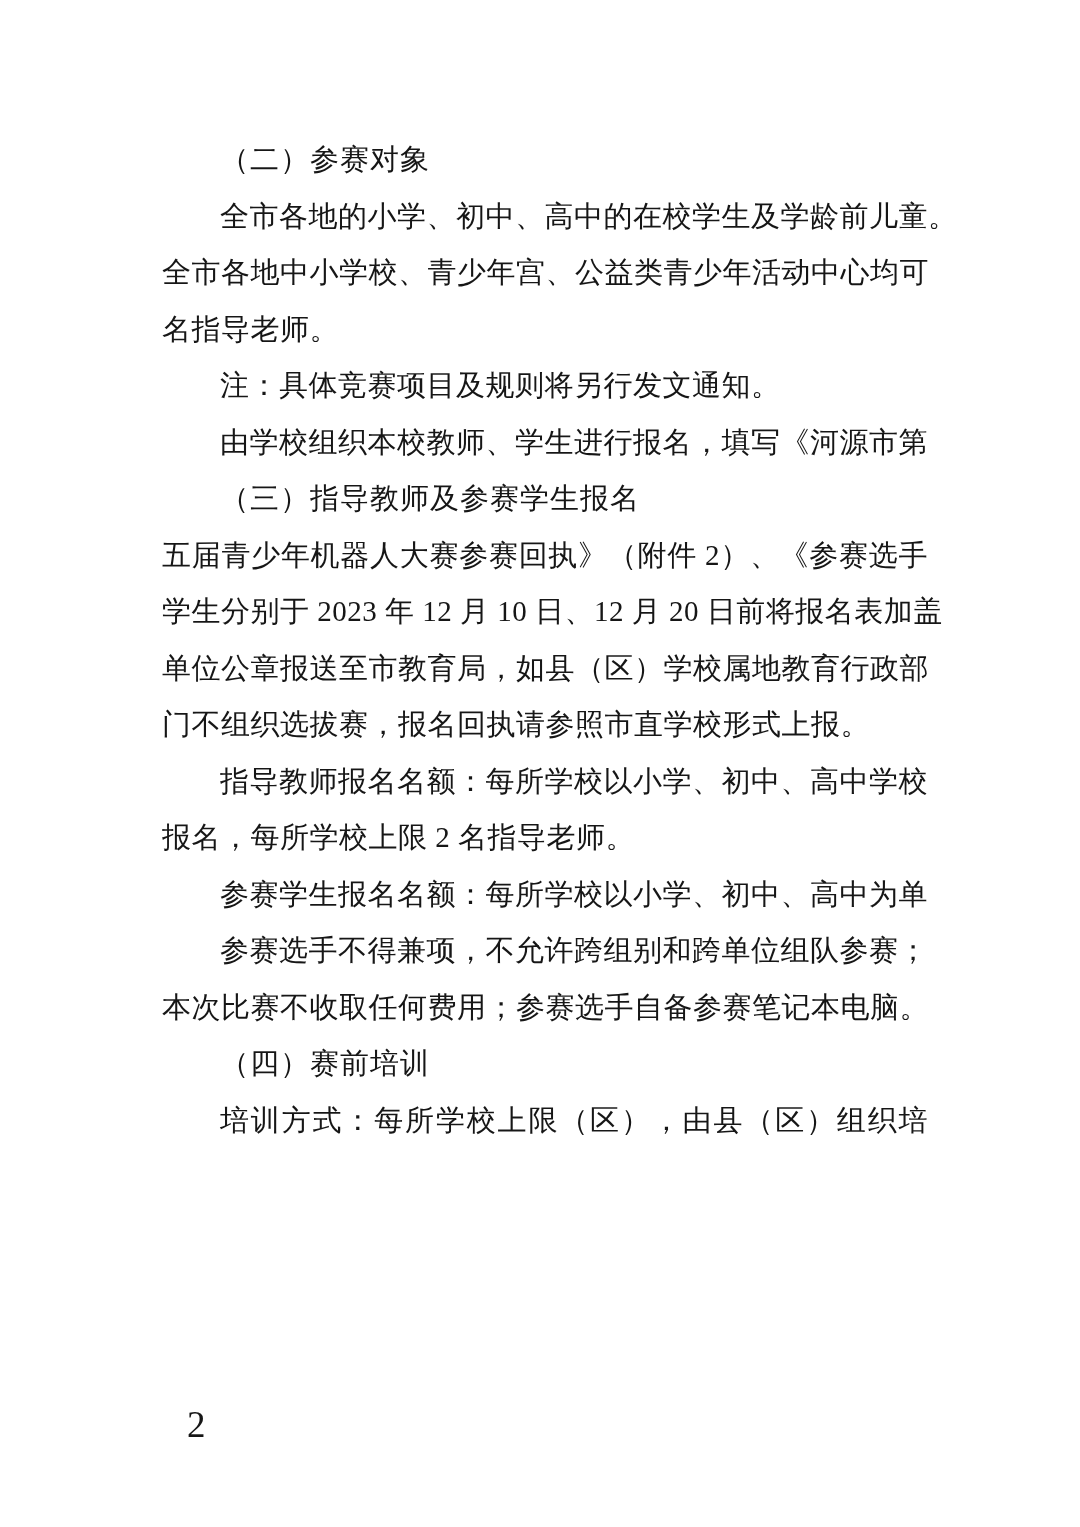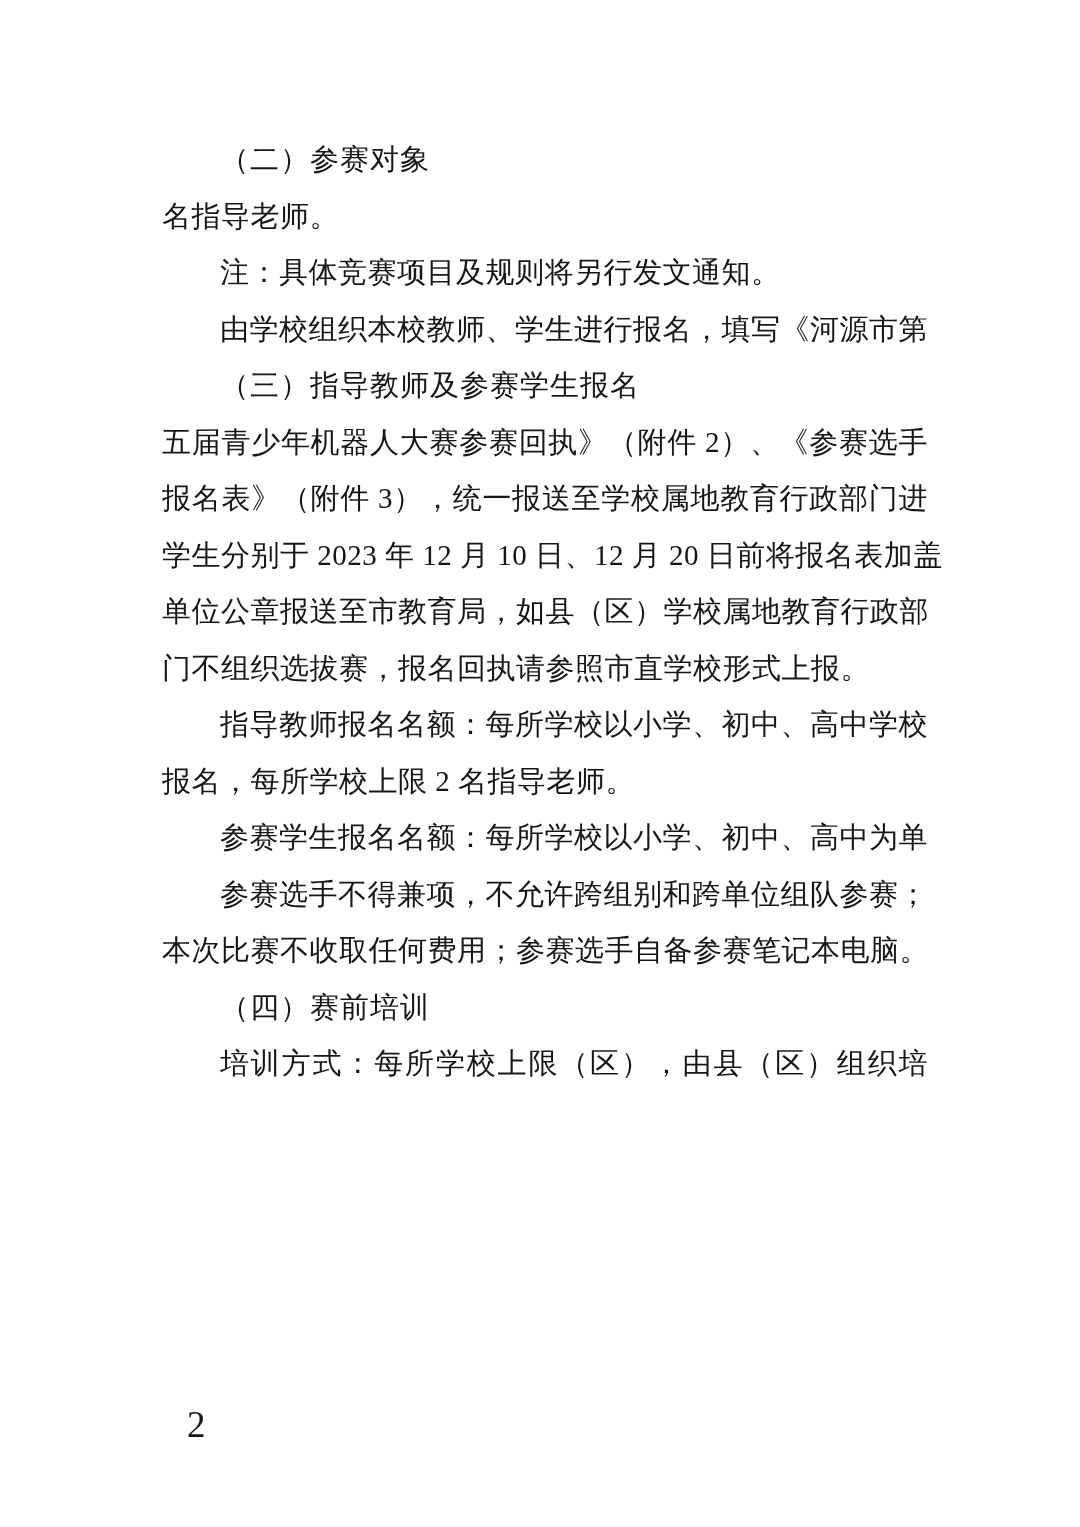--- a/index.html
+++ b/index.html
@@ -49,26 +49,27 @@
     line-height: 44px;
     color: #161616;
   }
 </style>
 </head>
 <body>
 
 <div class="page">
   <div class="content">
       <div class="line indent heading">（二）参赛对象</div>
+      <div class="line indent fill">全市各地的小学、初中、高中的在校学生及学龄前儿童。</div>
+      <div class="line fill">全市各地中小学校、青少年宫、公益类青少年活动中心均可</div>
       <div class="line">名指导老师。</div>
       <div class="line indent">注：具体竞赛项目及规则将另行发文通知。</div>
       <div class="line indent fill">由学校组织本校教师、学生进行报名，填写《河源市第</div>
       <div class="line indent heading">（三）指导教师及参赛学生报名</div>
       <div class="line fill">五届青少年机器人大赛参赛回执》（附件 2）、《参赛选手</div>
-      <div class="line fill">报名表》（附件 3），统一报送至学校属地教育行政部门进</div>
       <div class="line fill">学生分别于 2023 年 12 月 10 日、12 月 20 日前将报名表加盖</div>
       <div class="line fill">单位公章报送至市教育局，如县（区）学校属地教育行政部</div>
       <div class="line">门不组织选拔赛，报名回执请参照市直学校形式上报。</div>
       <div class="line indent fill">指导教师报名名额：每所学校以小学、初中、高中学校</div>
       <div class="line">报名，每所学校上限 2 名指导老师。</div>
       <div class="line indent fill">参赛学生报名名额：每所学校以小学、初中、高中为单</div>
       <div class="line indent fill">参赛选手不得兼项，不允许跨组别和跨单位组队参赛；</div>
       <div class="line">本次比赛不收取任何费用；参赛选手自备参赛笔记本电脑。</div>
       <div class="line indent heading">（四）赛前培训</div>
       <div class="line indent fill">培训方式：每所学校上限（区），由县（区）组织培</div>

